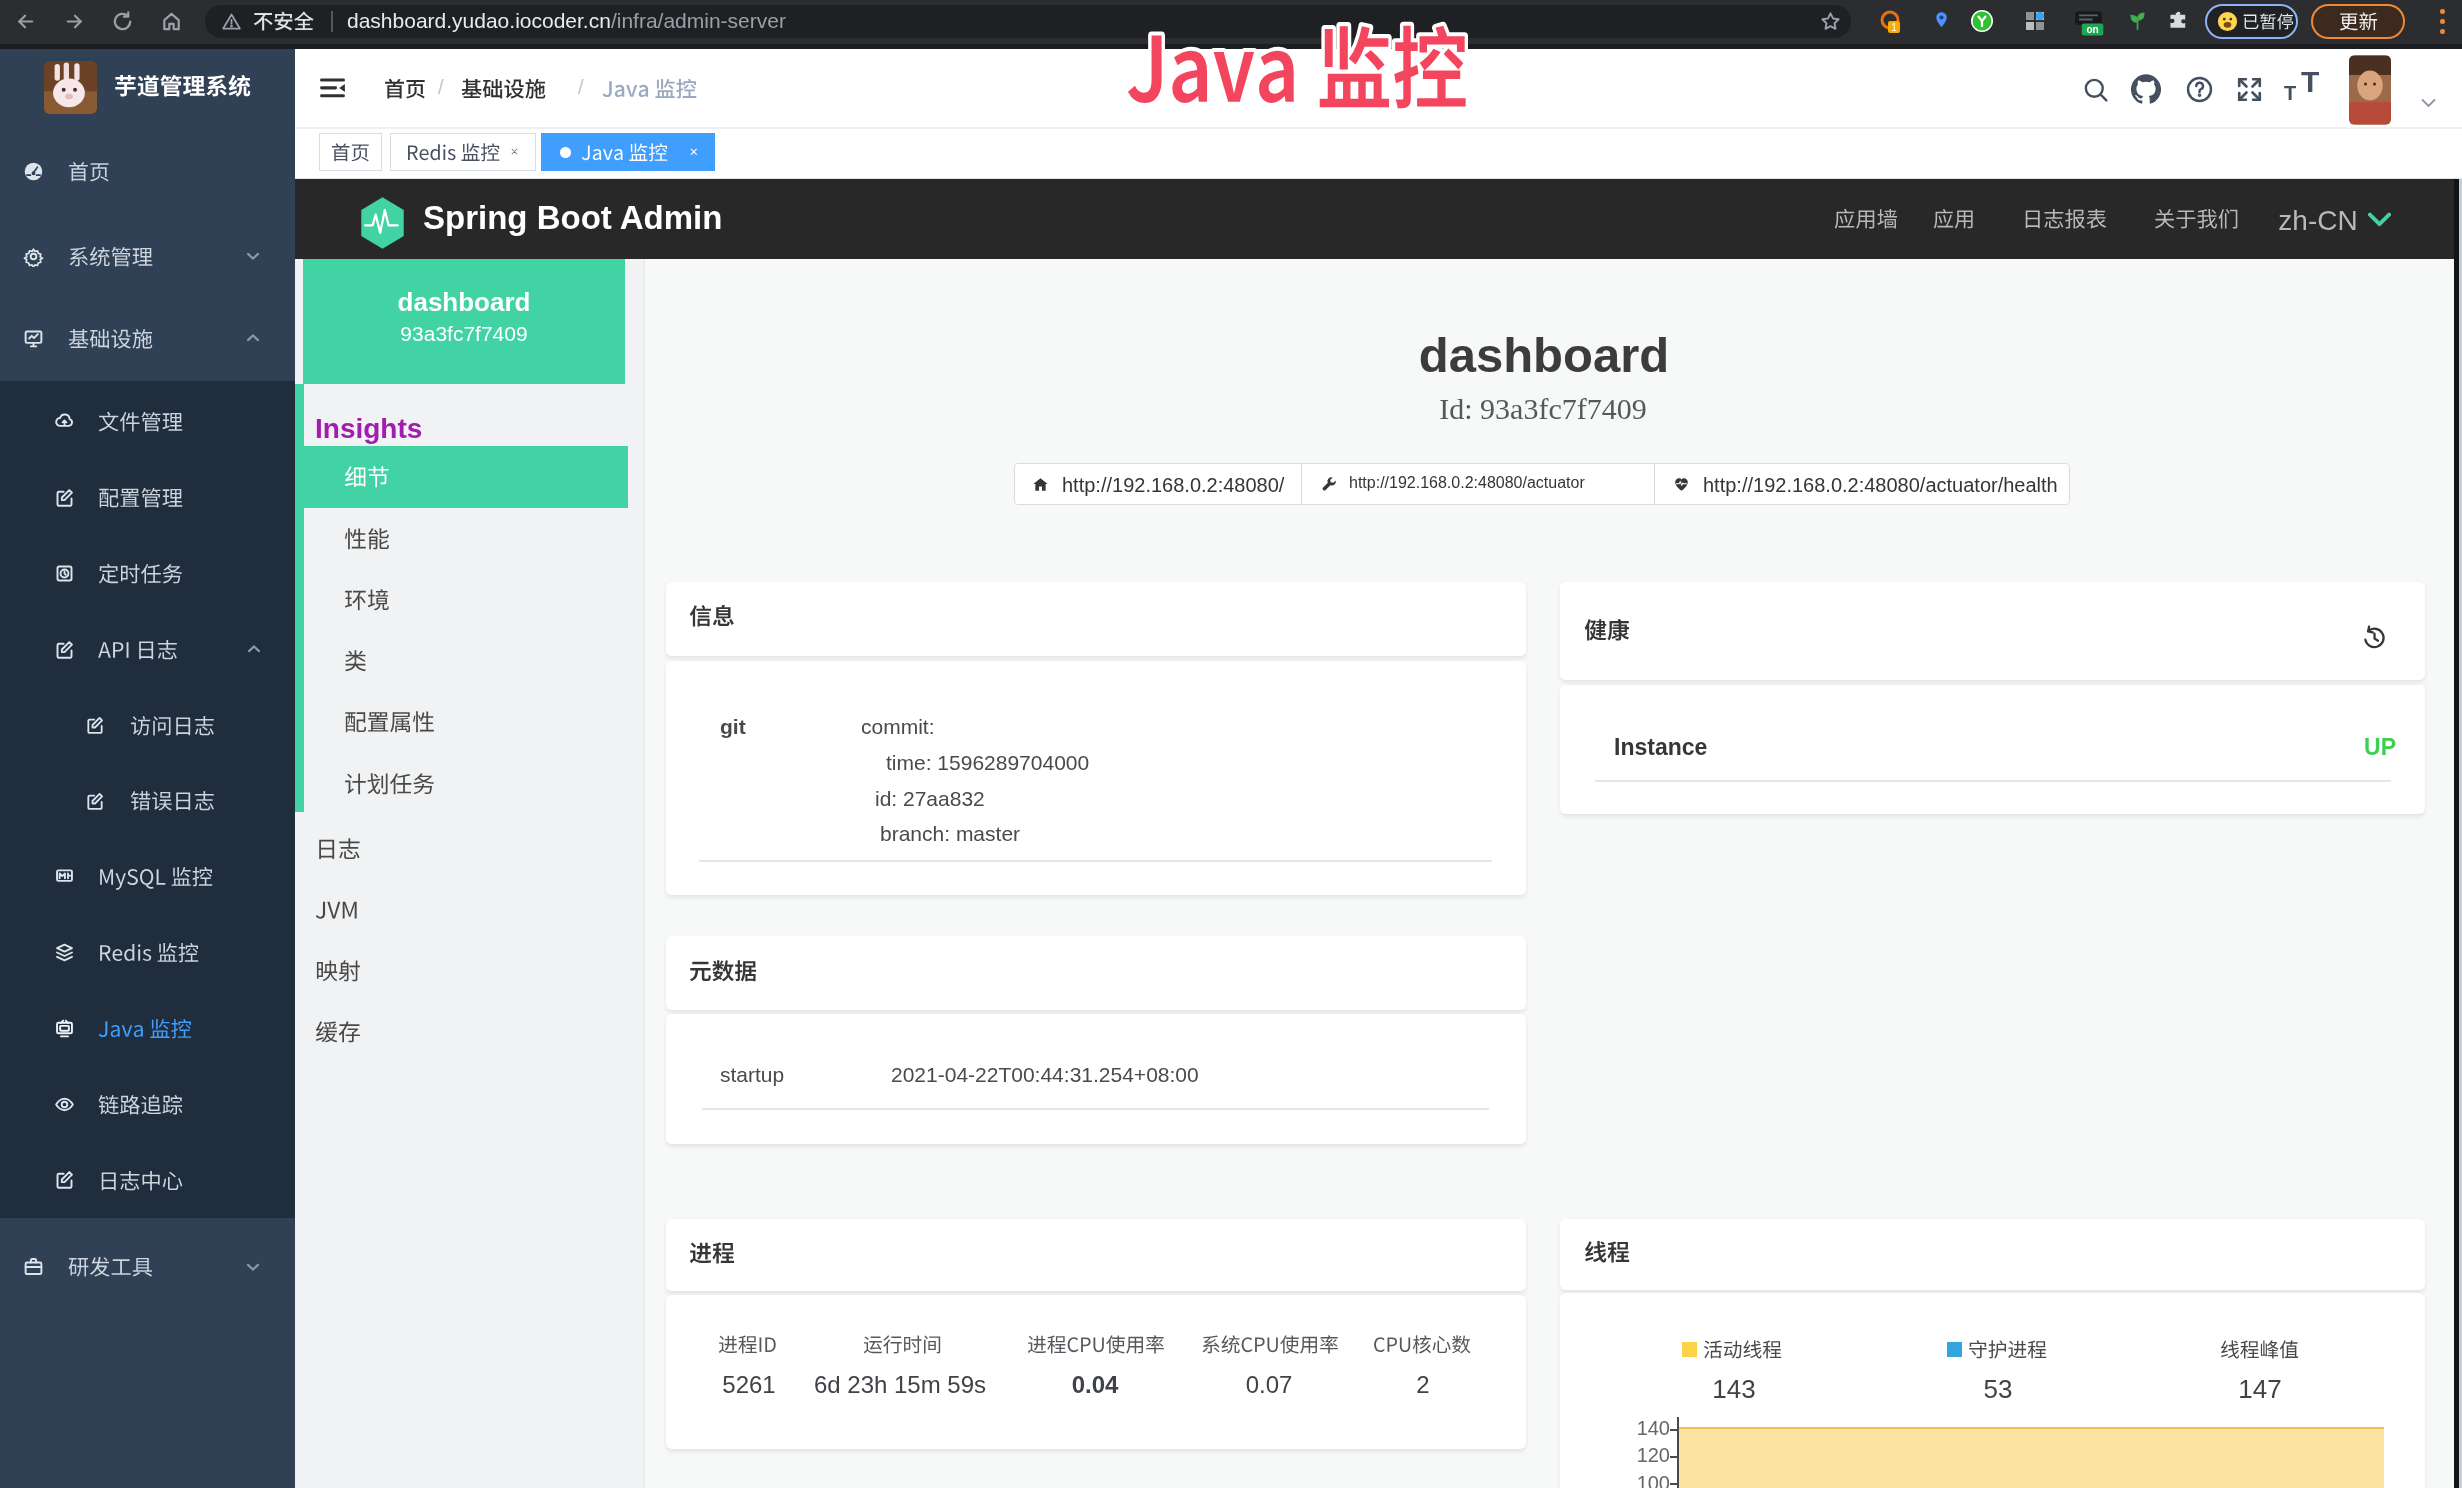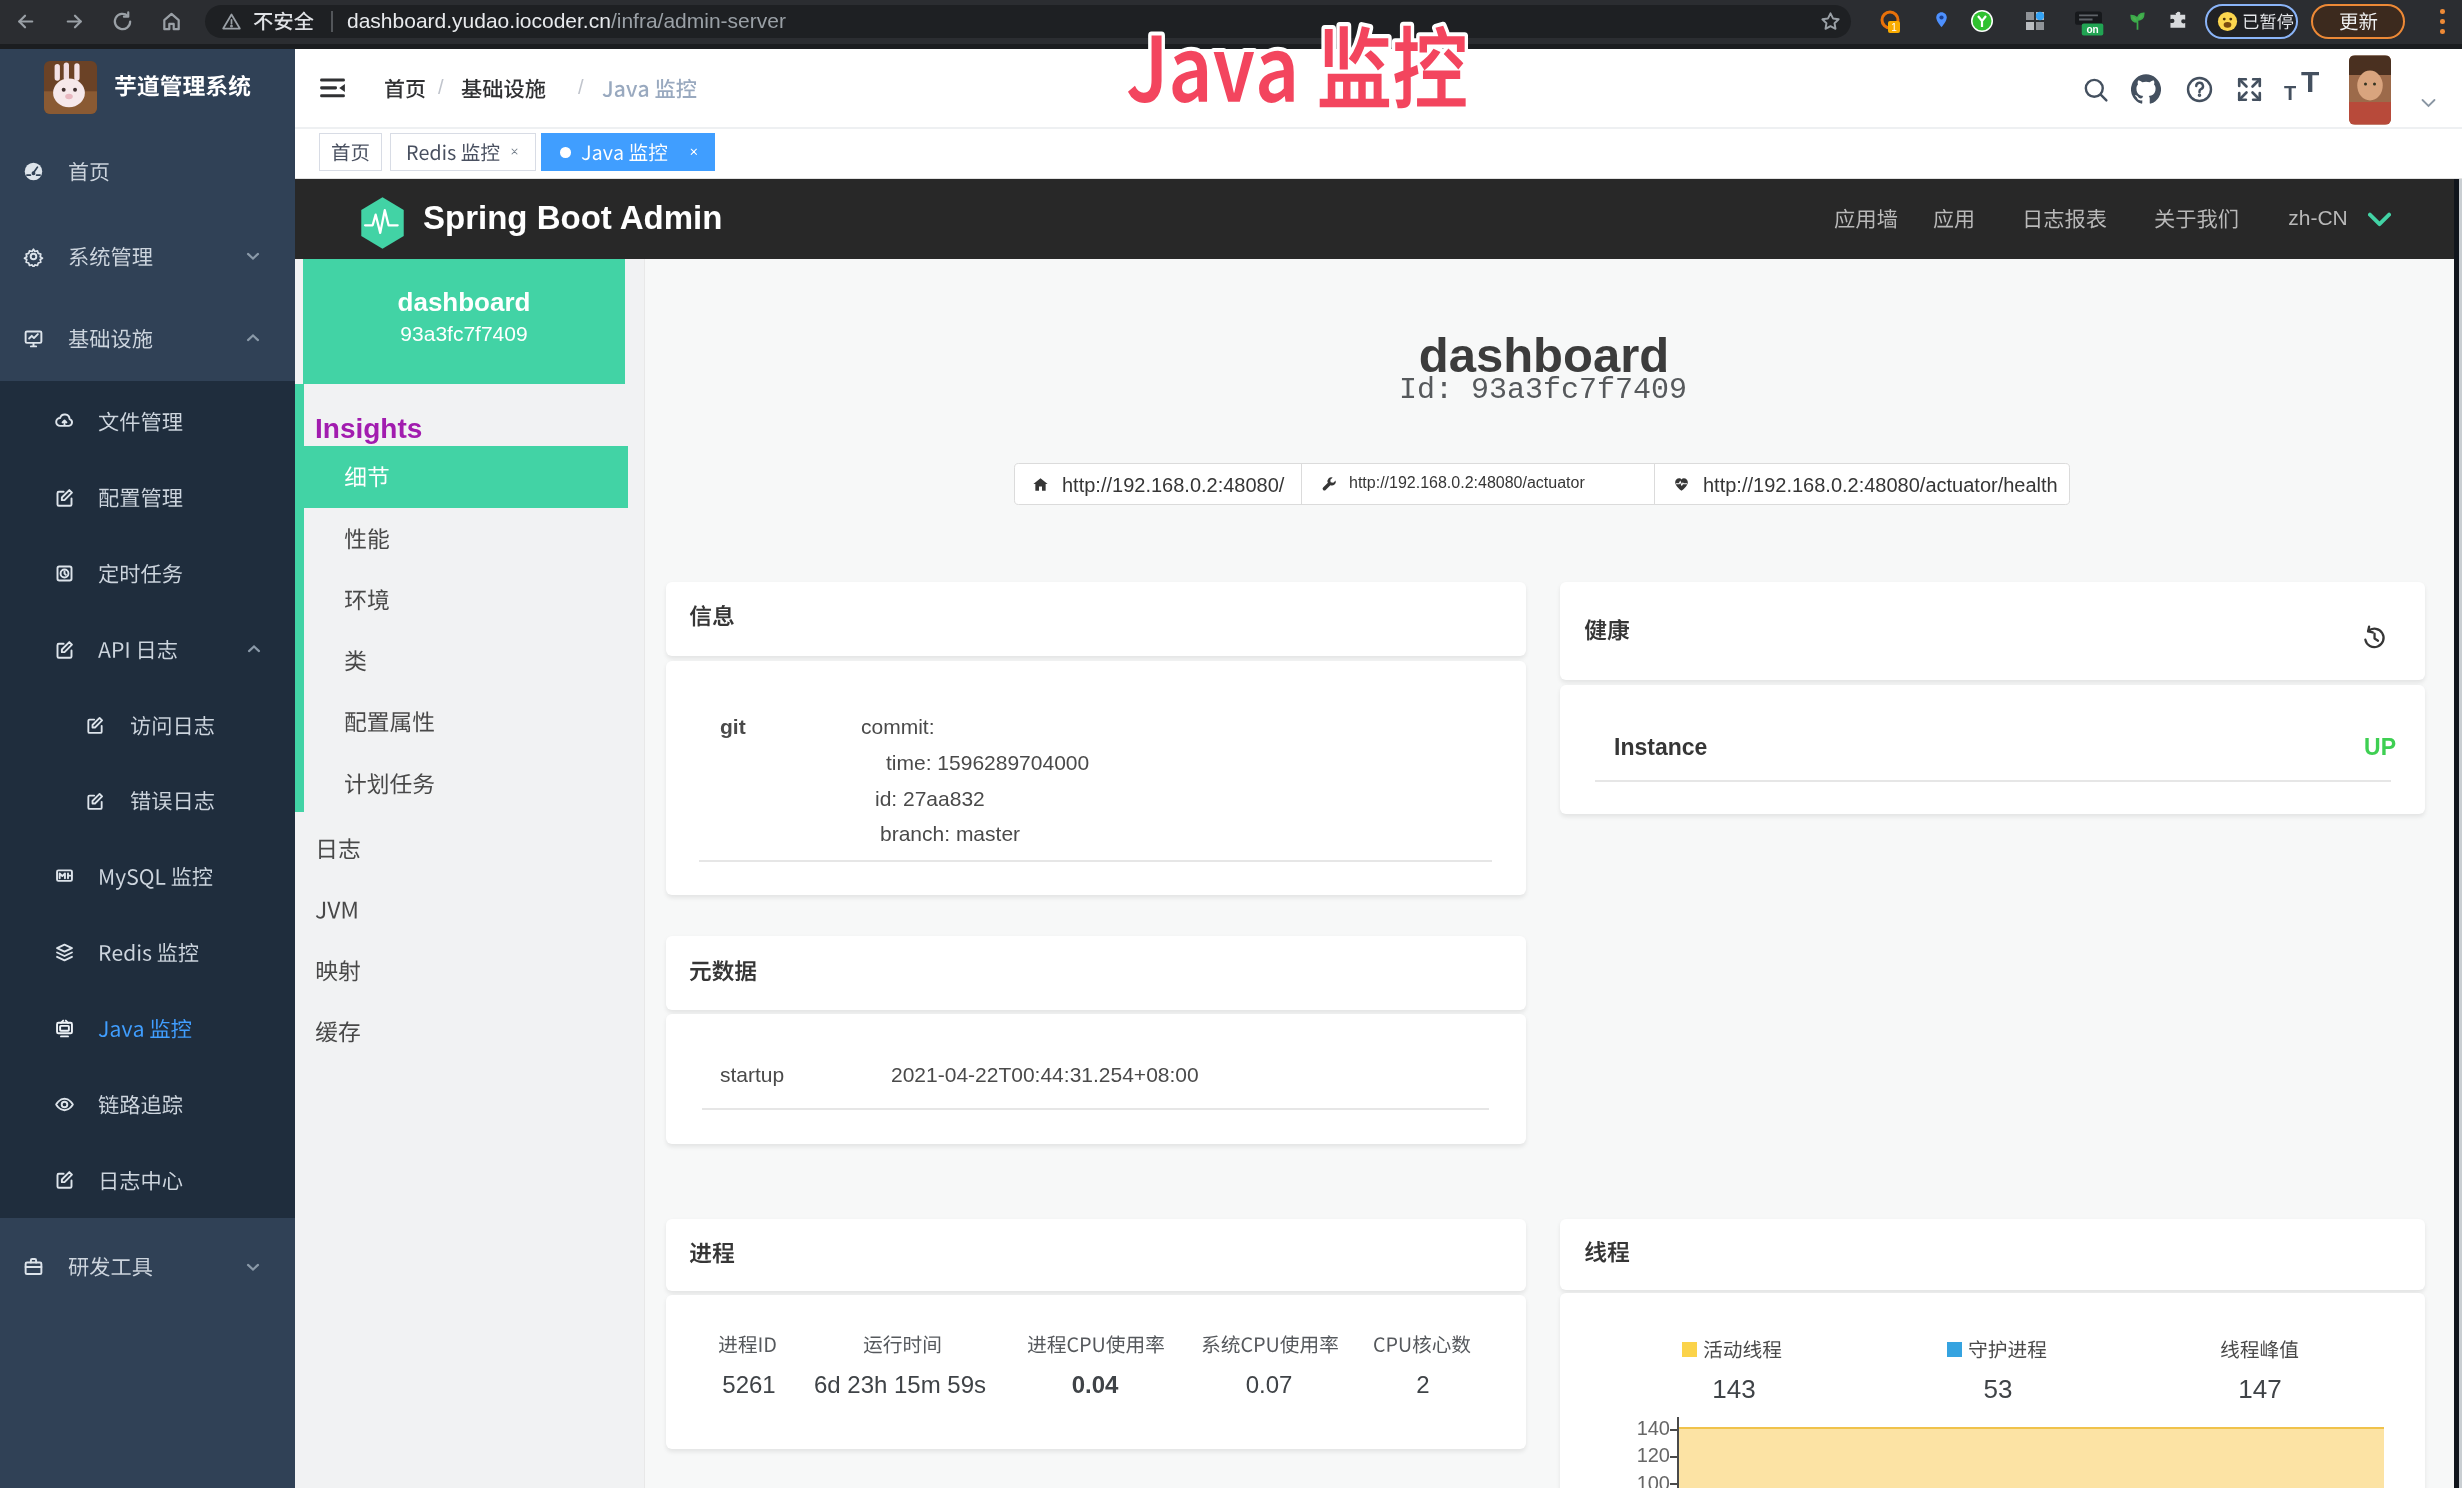--- a/index.html
+++ b/index.html
@@ -503,21 +503,21 @@
         </g>
       </svg></div>
 <div style="position:absolute;left:2154px;top:202px;"><svg width="85" height="31" viewBox="0 0 112.0 40.5">
         <g fill="#b9b9b9" transform="translate(0,32.5) scale(0.028000,-0.028000)">
           <path transform="translate(0,0)" d="M129 627H881V552H129ZM68 374H935V300H68ZM542 350Q577 263 636 193Q695 123 777 74Q859 24 960 -1Q952 -10 942 -22Q931 -35 922 -48Q913 -62 907 -74Q802 -42 719 14Q636 71 575 151Q514 231 474 331ZM711 836 792 809Q771 770 747 729Q723 688 699 650Q674 613 652 584L589 610Q610 640 633 680Q656 719 677 761Q697 802 711 836ZM224 799 287 831Q319 793 349 746Q378 698 392 663L324 626Q316 650 300 680Q284 710 265 741Q245 773 224 799ZM461 600H546V429Q546 380 538 327Q530 273 505 220Q480 166 432 113Q383 60 303 12Q222 -37 102 -79Q98 -70 89 -58Q80 -46 69 -34Q59 -21 48 -13Q163 26 238 69Q313 112 358 159Q403 205 425 252Q447 298 454 344Q461 389 461 430Z"></path>
           <path transform="translate(1000,0)" d="M55 441H946V366H55ZM470 744H549V30Q549 -11 537 -31Q524 -51 496 -61Q468 -71 418 -73Q367 -75 290 -75Q288 -64 283 -50Q278 -36 271 -21Q265 -7 259 4Q300 2 337 2Q374 2 402 2Q429 3 440 3Q457 3 463 9Q470 14 470 30ZM124 769H876V694H124Z"></path>
           <path transform="translate(2000,0)" d="M704 774 761 814Q790 789 821 759Q852 729 879 699Q906 670 922 646L861 602Q846 626 820 657Q794 687 764 718Q733 749 704 774ZM56 544H946V473H56ZM41 251Q100 262 179 278Q259 294 347 313Q436 331 524 350L530 283Q448 264 364 244Q281 225 204 207Q126 190 63 175ZM270 738H345V17Q345 -20 335 -39Q326 -58 301 -67Q278 -76 237 -78Q195 -81 133 -81Q131 -70 127 -57Q123 -43 117 -29Q111 -15 106 -5Q154 -6 194 -7Q234 -7 247 -6Q260 -5 265 0Q270 4 270 17ZM460 828 513 765Q455 745 383 728Q310 712 234 698Q157 684 85 674Q82 687 76 706Q69 724 62 737Q132 748 206 762Q280 777 346 794Q412 811 460 828ZM560 832H639Q638 695 649 569Q659 444 679 339Q699 233 726 156Q754 78 787 35Q820 -7 856 -7Q877 -7 887 35Q898 76 902 173Q914 161 932 149Q950 138 965 132Q959 49 946 2Q933 -45 910 -64Q887 -83 849 -83Q801 -83 760 -49Q720 -15 688 48Q657 110 633 195Q610 280 594 383Q578 485 570 599Q562 713 560 832ZM832 427 898 399Q850 307 780 225Q711 142 627 74Q544 6 451 -42Q442 -29 428 -12Q413 5 399 17Q489 60 571 124Q653 187 720 265Q787 343 832 427Z"></path>
           <path transform="translate(3000,0)" d="M575 803H876V735H575ZM847 803H922V15Q922 -19 913 -37Q904 -55 881 -65Q858 -73 819 -75Q779 -77 720 -77Q718 -63 711 -41Q704 -20 696 -6Q739 -7 776 -7Q814 -8 826 -7Q838 -6 843 -1Q847 3 847 16ZM381 808 439 839Q461 810 484 775Q507 740 527 706Q547 673 559 647L497 611Q486 637 467 671Q448 705 425 741Q403 777 381 808ZM338 638H411V-80H338ZM225 834 295 815Q270 729 236 644Q203 559 162 484Q122 408 76 349Q73 358 66 373Q58 387 51 402Q43 416 36 425Q75 476 110 542Q146 608 175 683Q205 758 225 834ZM146 583 215 652 217 650V-79H146Z"></path>
         </g>
       </svg></div>
-<div style="position:absolute;top:207px;font-size:21px;line-height:1;color:#b9b9b9;font-weight:400;font-family:'Liberation Sans',sans-serif;white-space:pre;left:2318px;transform:translateX(-50%);">zh-CN</div>
+<div style="position:absolute;top:207px;font-size:28px;line-height:1;color:#b9b9b9;font-weight:400;font-family:'Liberation Sans',sans-serif;white-space:pre;left:2318px;transform:translateX(-50%);">zh-CN</div>
 <svg style="position:absolute;left:2368px;top:212px" width="23" height="16.7" viewBox="0 0 24 16" fill="none">
       <path d="M2 2l10 10L22 2" stroke="#42d3a5" stroke-width="4" fill="none" stroke-linecap="round" stroke-linejoin="round"></path>
     </svg>
 <div style="position:absolute;left:295px;top:259px;width:350px;height:1230px;background:#f1f2f3;border-right:0.8px solid #e8e8e8;"></div>
 <div style="position:absolute;left:303px;top:259px;width:322px;height:125px;background:#42d3a5;"></div>
 <div style="position:absolute;top:289px;font-size:26px;line-height:1;color:#ffffff;font-weight:700;font-family:'Liberation Sans',sans-serif;white-space:pre;left:464px;transform:translateX(-50%);">dashboard</div>
 <div style="position:absolute;top:323px;font-size:21px;line-height:1;color:#ffffff;font-weight:400;font-family:'Liberation Sans',sans-serif;white-space:pre;left:464px;transform:translateX(-50%);">93a3fc7f7409</div>
 <div style="position:absolute;left:295px;top:384px;width:9px;height:428px;background:#42d3a5;"></div>
 <div style="position:absolute;top:415px;font-size:28px;line-height:1;color:#a21caf;font-weight:700;font-family:'Liberation Sans',sans-serif;white-space:pre;left:315px;">Insights</div>
 <div style="position:absolute;left:304px;top:446px;width:324px;height:62px;background:#42d3a5;"></div>
@@ -580,21 +580,21 @@
         </g>
       </svg></div>
 <div style="position:absolute;left:315px;top:1014px;"><svg width="46" height="33" viewBox="0 0 60.0 43.4">
         <g fill="#484848" transform="translate(0,34.8) scale(0.030000,-0.030000)">
           <path transform="translate(0,0)" d="M63 184Q62 191 57 204Q53 217 49 230Q44 243 40 252Q56 256 75 273Q93 291 116 319Q129 332 153 363Q177 393 207 436Q238 478 268 528Q299 577 325 627L388 589Q328 488 257 392Q185 296 113 224V222Q113 222 105 218Q98 214 88 208Q78 202 71 196Q63 190 63 184ZM63 184 59 246 96 271 366 320Q365 305 366 286Q367 268 368 256Q274 237 217 225Q160 213 130 206Q99 198 85 194Q71 189 63 184ZM56 424Q54 432 50 446Q46 459 41 473Q36 487 31 497Q44 500 59 516Q73 533 88 558Q97 571 113 599Q130 627 150 666Q170 705 189 750Q209 795 224 839L298 810Q272 748 240 686Q209 624 175 568Q141 512 106 467V465Q106 465 98 461Q91 457 81 450Q71 444 64 437Q56 430 56 424ZM56 424 55 480 92 503 287 520Q284 506 282 488Q280 470 281 458Q214 451 172 446Q131 440 108 437Q85 433 74 430Q62 427 56 424ZM35 52Q76 64 128 80Q181 95 241 114Q301 132 361 151L373 91Q288 61 204 31Q119 2 52 -22ZM390 570H940V508H390ZM350 429H952V365H350ZM492 297H835V239H492ZM420 697 478 713Q493 684 507 649Q521 614 528 591L467 570Q461 595 447 631Q434 668 420 697ZM599 718 659 728Q669 696 678 659Q687 622 690 597L626 582Q623 608 616 647Q608 686 599 718ZM879 833 923 777Q872 766 808 757Q743 748 673 742Q602 735 530 732Q459 728 392 726Q391 739 385 755Q380 772 375 784Q440 786 510 791Q580 795 648 801Q716 808 775 816Q835 823 879 833ZM549 258Q585 187 646 131Q708 75 791 37Q874 -1 974 -19Q962 -30 949 -49Q935 -68 927 -83Q773 -49 660 33Q547 114 486 239ZM840 739 911 716Q884 670 853 621Q822 572 796 537L739 558Q757 583 775 615Q794 646 811 679Q828 712 840 739ZM817 297H832L846 300L888 281Q855 176 794 104Q733 32 652 -13Q570 -57 473 -82Q470 -74 463 -63Q455 -53 447 -42Q439 -31 432 -25Q525 -5 602 34Q679 72 735 134Q791 196 817 286ZM513 530H586Q581 470 572 404Q564 338 548 271Q531 203 504 139Q477 75 435 20Q393 -36 333 -78Q325 -65 311 -50Q296 -35 283 -26Q340 11 379 63Q418 114 442 174Q467 233 481 296Q495 358 502 418Q509 478 513 530Z"></path>
           <path transform="translate(1000,0)" d="M335 266H957V196H335ZM420 525H832V456H420ZM613 349H689V9Q689 -24 680 -41Q672 -59 647 -68Q621 -77 579 -78Q536 -79 471 -79Q469 -63 462 -43Q456 -24 448 -8Q481 -9 510 -9Q540 -10 562 -10Q583 -9 592 -9Q605 -8 609 -4Q613 0 613 10ZM812 525H831L846 529L894 491Q863 457 823 423Q783 388 740 358Q696 327 655 304Q648 315 635 328Q622 340 613 349Q650 368 688 396Q726 424 759 454Q792 484 812 510ZM63 709H939V637H63ZM385 840 462 821Q427 707 374 594Q320 482 245 385Q170 287 69 216Q65 225 58 238Q52 250 44 263Q37 276 31 284Q99 332 155 395Q211 459 255 532Q299 606 332 684Q364 762 385 840ZM188 431H264V-78H188Z"></path>
         </g>
       </svg></div>
 <div style="position:absolute;left:645px;top:259px;width:1818px;height:1230px;background:#f7f8f8;"></div>
 <div style="position:absolute;top:331px;font-size:49px;line-height:1;color:#3c3c3c;font-weight:700;font-family:'Liberation Sans',sans-serif;white-space:pre;left:1544px;transform:translateX(-50%);">dashboard</div>
-<div style="position:absolute;top:375px;font-size:30px;line-height:1;color:#56595c;font-weight:400;font-family:Liberation Mono, monospace;white-space:pre;left:1543px;transform:translateX(-50%);">Id: 93a3fc7f7409</div>
+<div style="position:absolute;top:394px;font-size:30px;line-height:1;color:#56595c;font-weight:400;font-family:Liberation Serif, serif;white-space:pre;left:1543px;transform:translateX(-50%);">Id: 93a3fc7f7409</div>
 <div style="position:absolute;left:1014px;top:463px;width:288px;height:42px;background:#fff;border:1.5px solid #dbdbdb;border-radius:4.6px 0 0 4.6px;"></div>
 <div style="position:absolute;left:1301px;top:463px;width:355px;height:42px;background:#fff;border:1.5px solid #dbdbdb;"></div>
 <div style="position:absolute;left:1654px;top:463px;width:416px;height:42px;background:#fff;border:1.5px solid #dbdbdb;border-radius:0 4.6px 4.6px 0;"></div>
 <svg style="position:absolute;left:1031px;top:475px" width="19" height="19" viewBox="0 0 24 24" fill="none">
       <path d="M3 11.5L12 4l9 7.5h-2.5V20h-4.6v-5.5h-3.8V20H5.5v-8.5z" fill="#363636"></path>
     </svg>
 <div style="position:absolute;top:475px;font-size:20px;line-height:1;color:#363636;font-weight:400;font-family:'Liberation Sans',sans-serif;white-space:pre;left:1062px;">http://192.168.0.2:48080/</div>
 <svg style="position:absolute;left:1319px;top:475px" width="19" height="19" viewBox="0 0 24 24" fill="none">
       <path d="M21 6.8a5 5 0 0 1-6.6 6.1l-6 6a2.2 2.2 0 0 1-3.2-3.1l6-6A5 5 0 0 1 17.3 3l-3 3 .4 3.3 3.3.4z" fill="#363636"></path>
     </svg>

